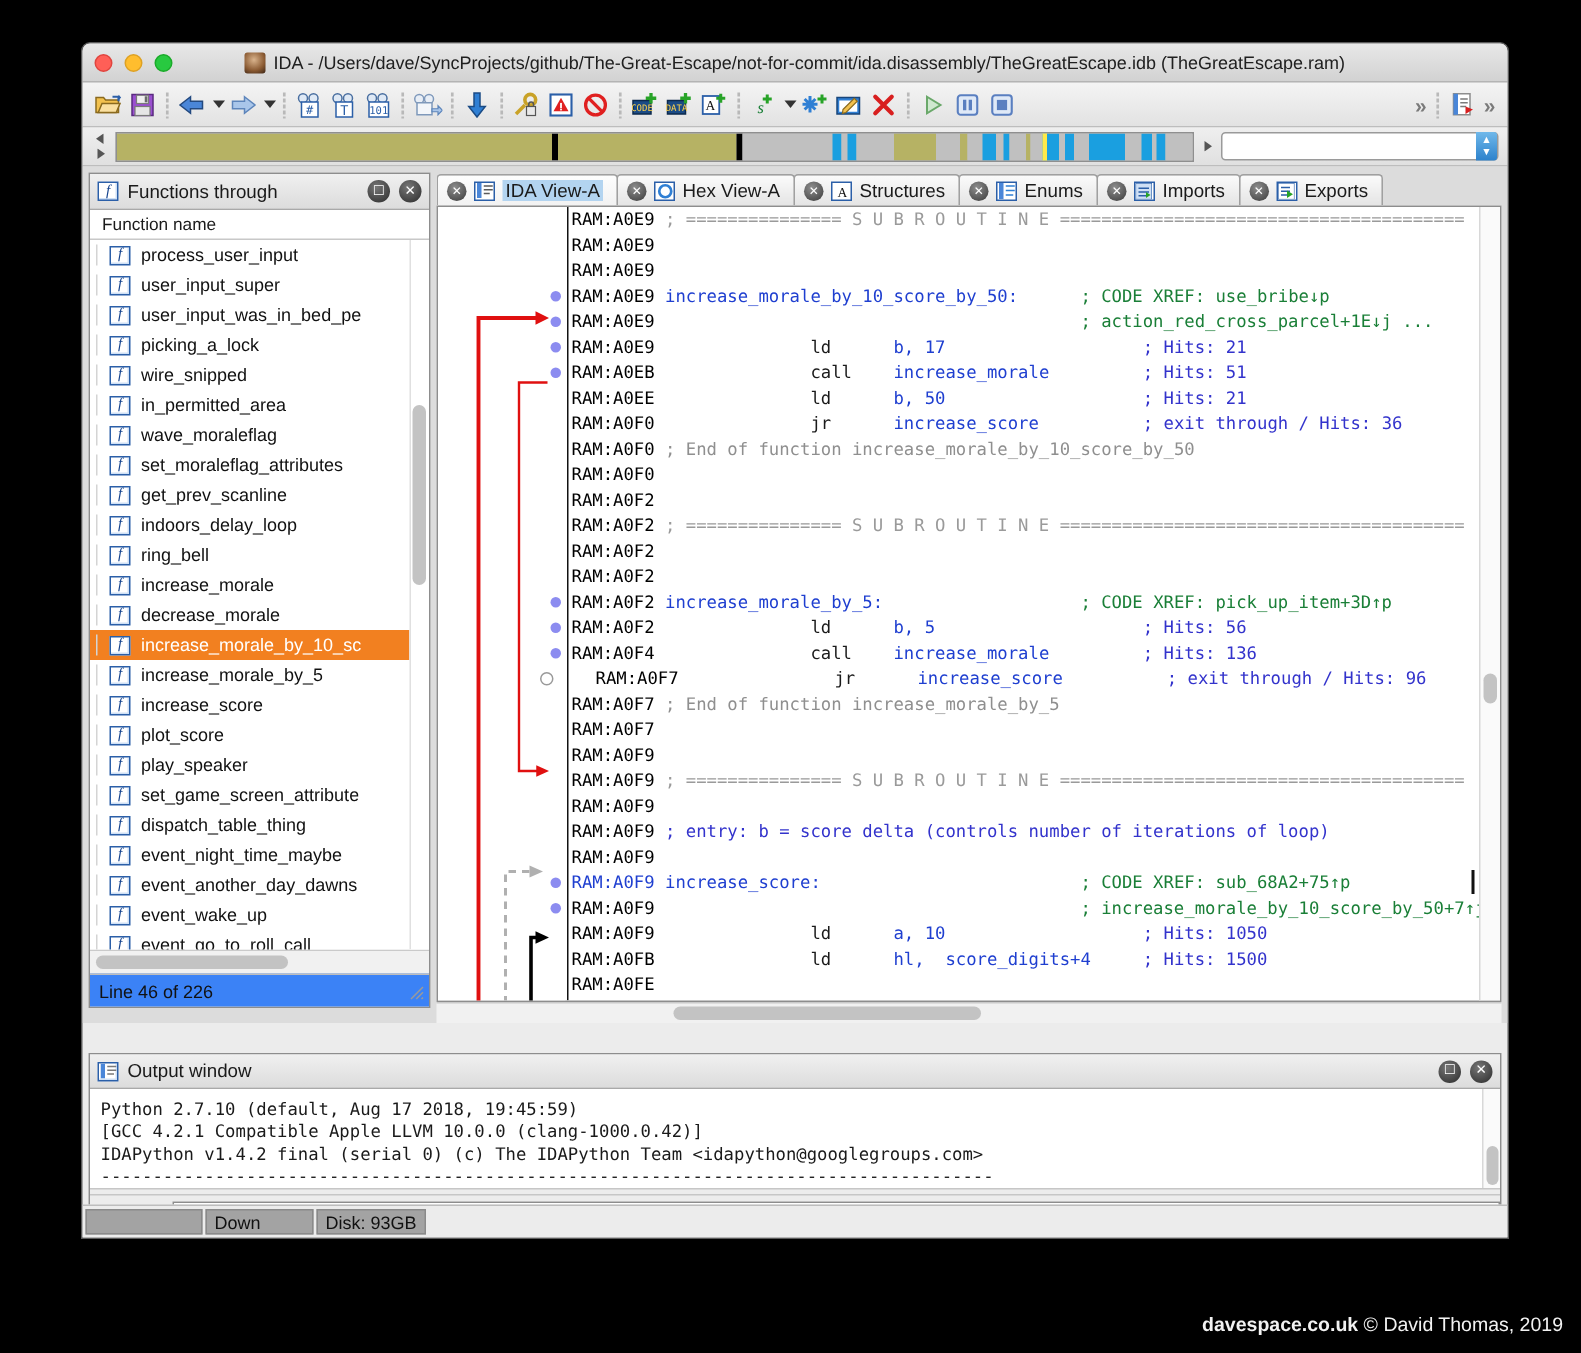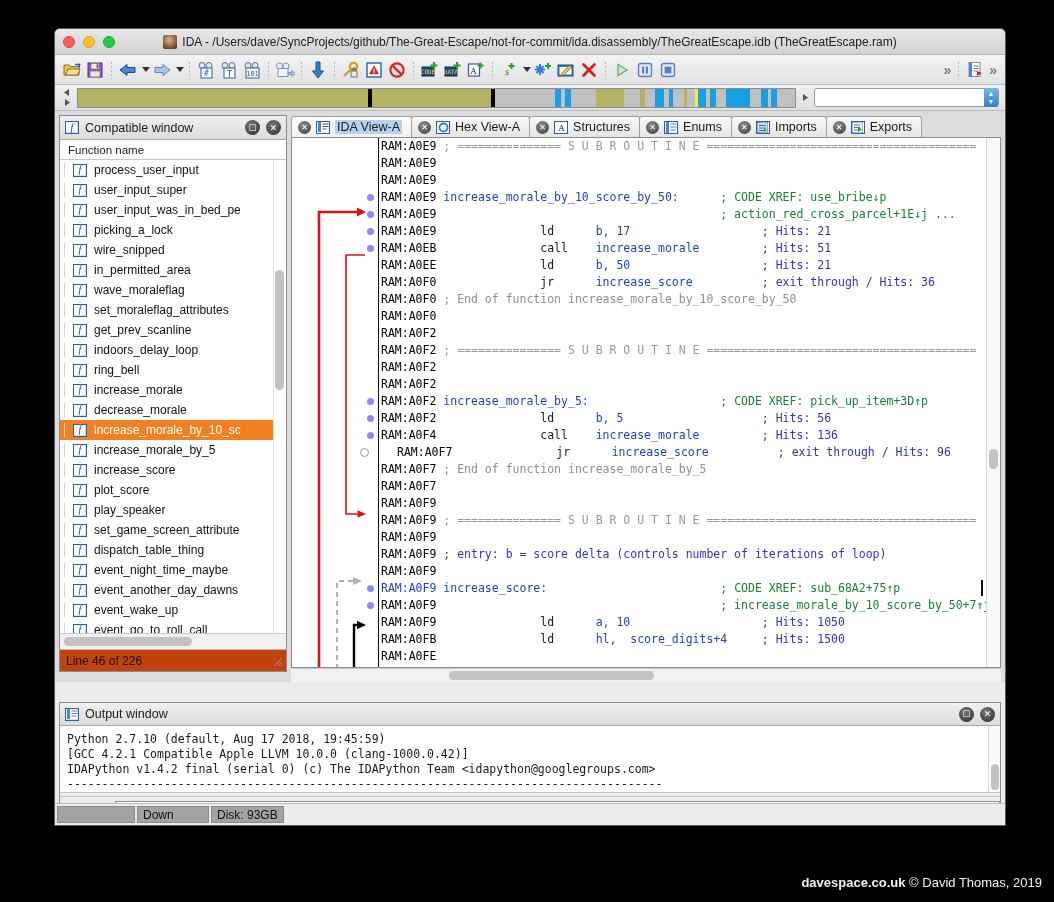--- a/index.html
+++ b/index.html
@@ -141,21 +141,21 @@
   .fnrow.sel .fname { color:#fff; }
   .fname { overflow:hidden; }
   .vscroll {
     position:absolute; right:0; top:0; bottom:0; width:13px;
     background:#fff; border-left:1px solid #e0e0e0;
   }
   .vthumb { position:absolute; right:2px; width:9px; border-radius:5px; background:#c3c3c3;}
   .hscrollrow { height:16px; background:#f1f1f1; border-top:1px solid #cacaca;
                 display:flex; align-items:center; padding:0 2px;}
   .hthumb { height:9px; border-radius:5px; background:#c3c3c3;}
-  .statusline { height:22px; background:#c2410c; border-top:1px solid #bdbdbd;
+  .statusline { height:22px; background:#3b82f6; border-top:1px solid #bdbdbd;
      display:flex;align-items:center;padding-left:6px;font-size:12px;color:#111;}
   .resizer { margin-left:auto; margin-right:3px; width:12px;height:12px; }
 
   
   .disasm-wrap { flex:1; display:flex; flex-direction:column; margin: 4px 4px 0 4px;}
   .tabbar { height:22px; display:flex; align-items:flex-end; gap:0; }
   .tab {
     height:21px; display:flex; align-items:center; gap:5px;
     padding: 0 9px 0 6px; font-size:12.5px; color:#1a1a1a;
     background: linear-gradient(180deg,#fbfbfb,#e4e4e4);
@@ -479,21 +479,21 @@
             <span>▼</span>
           </span>
       </div>
     </div>
 
     <div class="content">
 
       <div class="funcwin">
         <div class="panel-header">
           <span class="fn-icon">f</span>
-          <span class="panel-title">Compatible window</span>
+          <span class="panel-title">Functions through</span>
           <span class="pbtn">☐</span>
           <span class="pbtn">✕</span>
         </div>
         <div class="colhead">Function name</div>
         <div class="fnlist" id="fnlist">
             <div class="fnrow" style="top: 460px; position: absolute; left: 0px; right: 13px;">
               <span class="grip"></span>
               <span class="fn-icon">f</span>
               <span class="fname">event_go_to_roll_call</span>
             </div>

